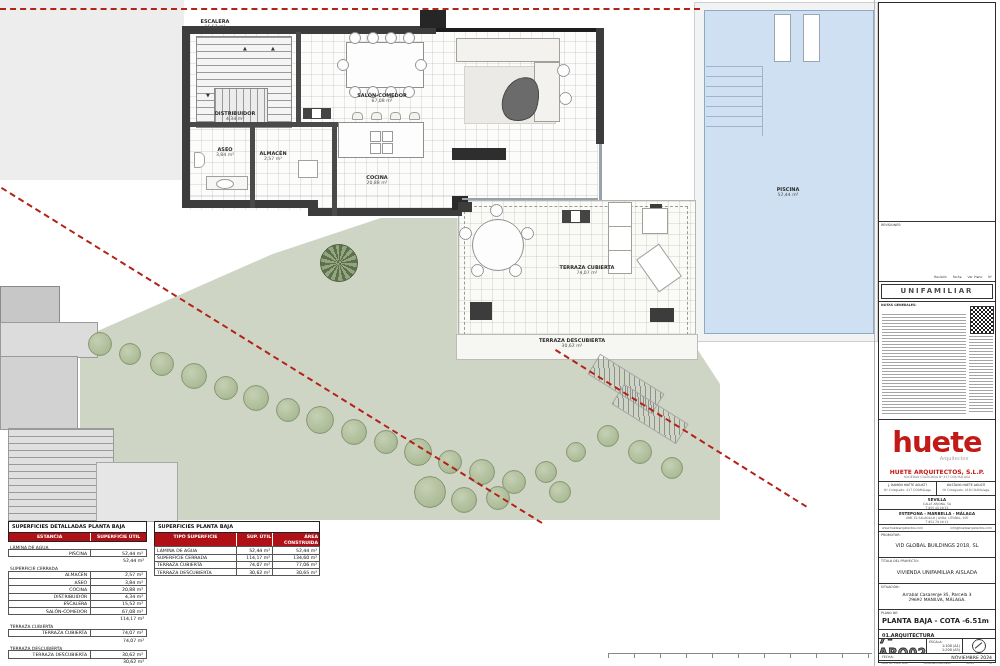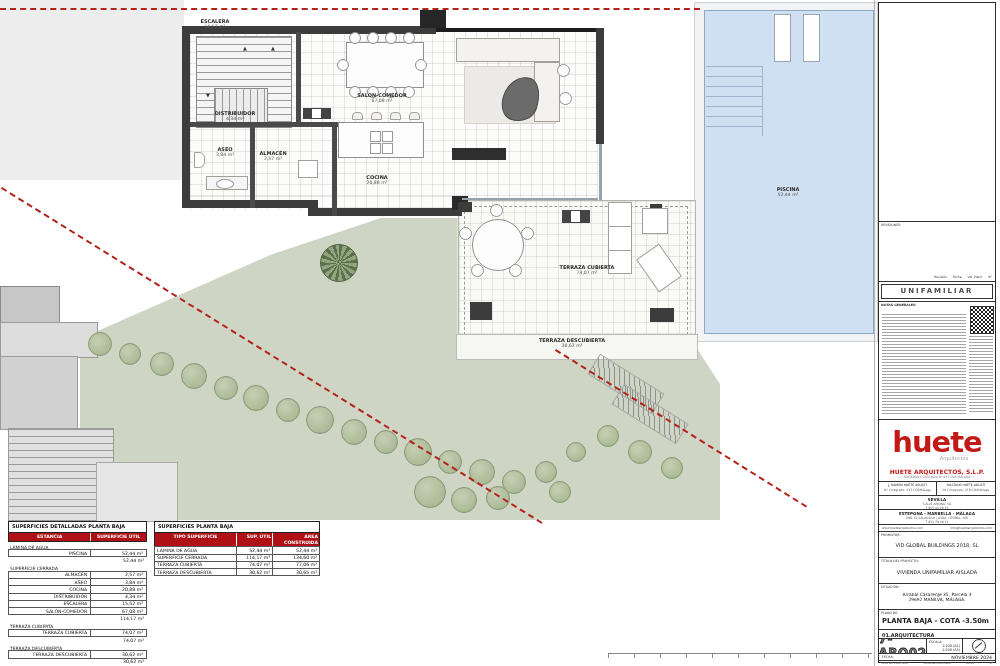--- a/index.html
+++ b/index.html
@@ -392,21 +392,21 @@
       <span class="tlab">TÍTULO DEL PROYECTO:</span>
       <div style="font-size:5px;margin-top:11px;">VIVIENDA UNIFAMILIAR AISLADA</div>
     </div>
     <div class="sec cen" style="top:580px;height:26px;">
       <span class="tlab">SITUACIÓN:</span>
       <div style="font-size:4.4px;margin-top:8px;">Arrabal Casarenje 35, Parcela 3</div>
       <div style="font-size:4.4px;">29692 MANILVA, MÁLAGA.</div>
     </div>
     <div class="sec" style="top:606px;height:20px;">
       <span class="tlab">PLANO DE:</span>
-      <div style="font-size:6.8px;font-weight:bold;margin-top:7px;padding-left:3px;">PLANTA BAJA - COTA -3.50m</div>
+      <div style="font-size:6.8px;font-weight:bold;margin-top:7px;padding-left:3px;">PLANTA BAJA - COTA -6.51m</div>
     </div>
     <div class="sec" style="top:626px;height:9px;">
       <div style="font-size:5px;font-weight:bold;padding:1.5px 3px;">01.ARQUITECTURA</div>
     </div>
     <div class="sec" style="top:635px;height:15px;display:flex;">
       <div style="width:48px;border-right:1px solid #333;display:flex;align-items:center;justify-content:center;box-sizing:border-box;">
         <span class="stroke-code">7-ARQ02</span>
       </div>
       <div style="width:36px;border-right:1px solid #333;position:relative;box-sizing:border-box;">
         <span class="tlab">ESCALA:</span>

